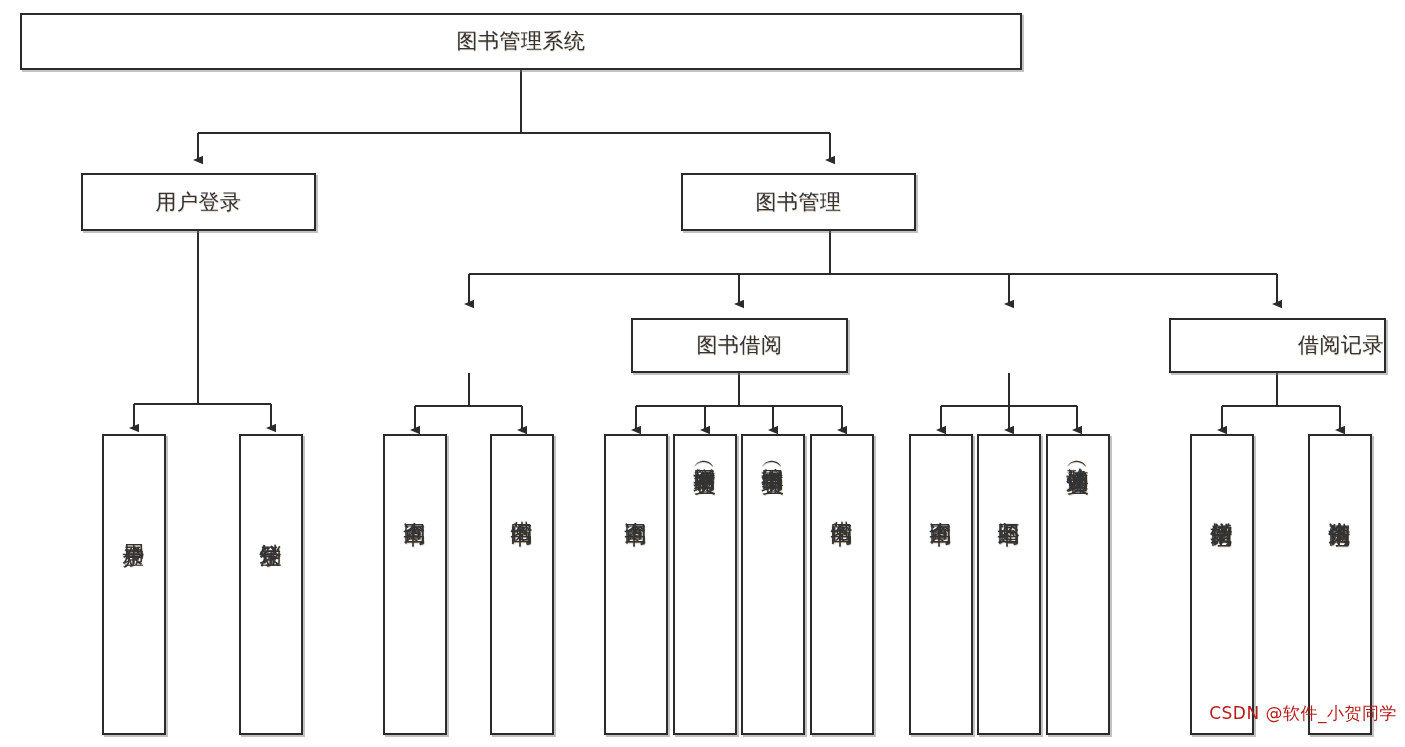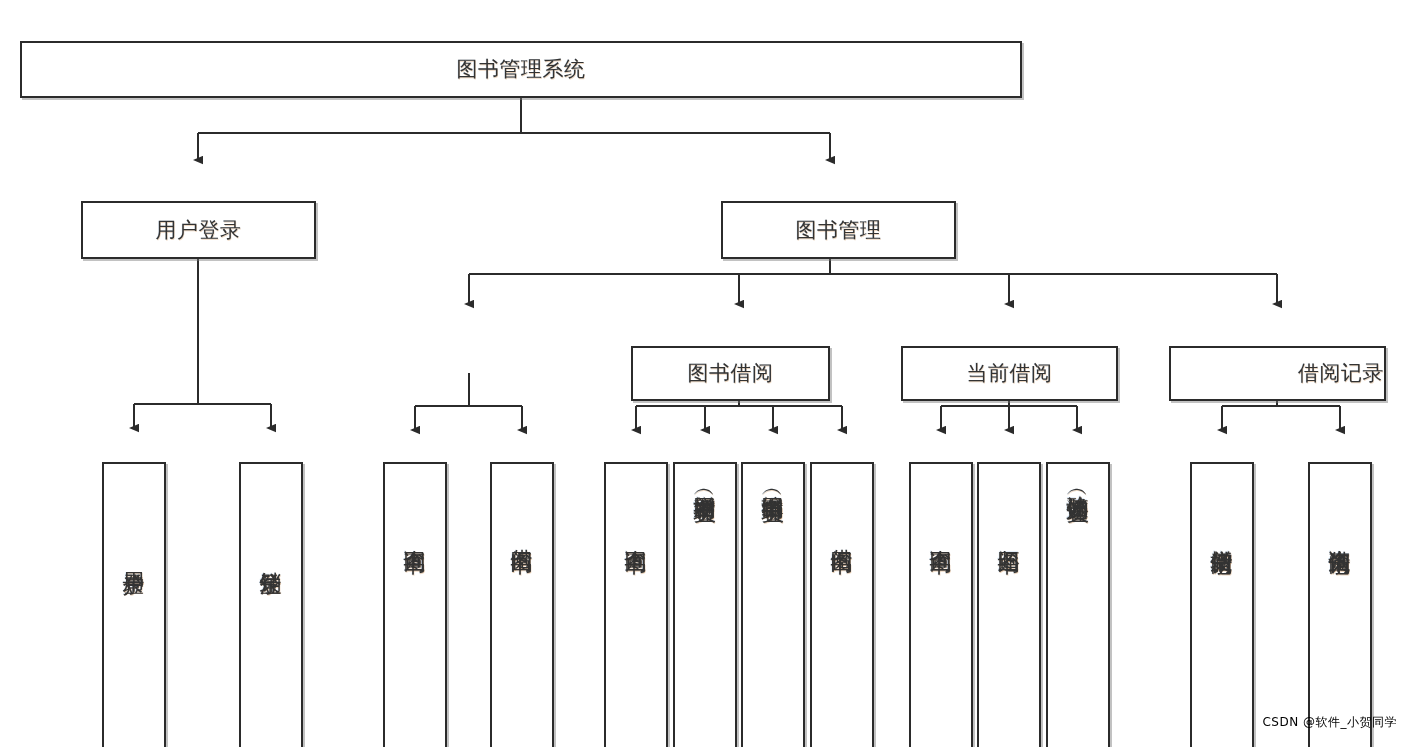--- a/index.html
+++ b/index.html
@@ -26,21 +26,20 @@
   }
   .box {
     position: absolute;
     box-sizing: border-box;
     background: #ffffff;
     border: 2.5px solid #2b2b2b;
     display: flex;
     align-items: center;
     justify-content: center;
     box-shadow: 2px 2px 0 rgba(120,120,120,0.45);
-    margin-top: 28px;
   }
   .box-label {
     font-size: 21px;
     color: #333333;
     line-height: 1.15;
     letter-spacing: 0.5px;
     white-space: nowrap;
     text-shadow: 0.6px 0.6px 0 rgba(200,140,80,0.35), -0.4px -0.4px 0 rgba(140,180,220,0.30);
   }
   .box.leaf {
@@ -60,23 +59,23 @@
   }
   .box.leaf.mid2 .box-label {
     margin-top: 80px;
   }
   .box.leaf.topalign .box-label {
     margin-top: 4px;
   }
   .watermark {
     position: absolute;
     right: 8px;
-    bottom: 16px;
-    font-size: 12px;
-    color: #000000;
+    bottom: 22px;
+    font-size: 17px;
+    color: #b91c1c;
     letter-spacing: 0.5px;
     white-space: nowrap;
   }
 </style>
 </head>
 <body>
 
 <div id="diagram-root">
 
   <svg class="layer" viewBox="0 0 1405 747">
@@ -133,32 +132,29 @@
   </svg>
 
   <div class="box" style="left:20px; top:13px; width:1002px; height:57px;">
     <span class="box-label">图书管理系统</span>
   </div>
 
   <div class="box" style="left:81px; top:173px; width:235px; height:58px;">
     <span class="box-label">用户登录</span>
   </div>
 
-  <div class="box" style="left:721px; top:173px; width:235px; height:58px;">
+  <div class="box" style="left:681px; top:173px; width:235px; height:58px;">
     <span class="box-label">图书管理</span>
   </div>
 
 
-  <div class="box" style="left:631px; top:318px; width:199px; height:55px;">
+  <div class="box" style="left:631px; top:318px; width:217px; height:55px;">
     <span class="box-label">图书借阅</span>
   </div>
 
-  <div class="box" style="left:901px; top:318px; width:217px; height:55px;">
-    <span class="box-label">当前借阅</span>
-  </div>
 
   <div class="box" style="left:1169px; top:318px; width:217px; height:55px;justify-content:flex-end;">
     <span class="box-label">借阅记录</span>
   </div>
 
   <div class="box leaf mid2" style="left:102px; top:434px; width:64px; height:301px;">
     <span class="box-label">用户登录</span>
   </div>
 
   <div class="box leaf mid2" style="left:239px; top:434px; width:64px; height:301px;">

